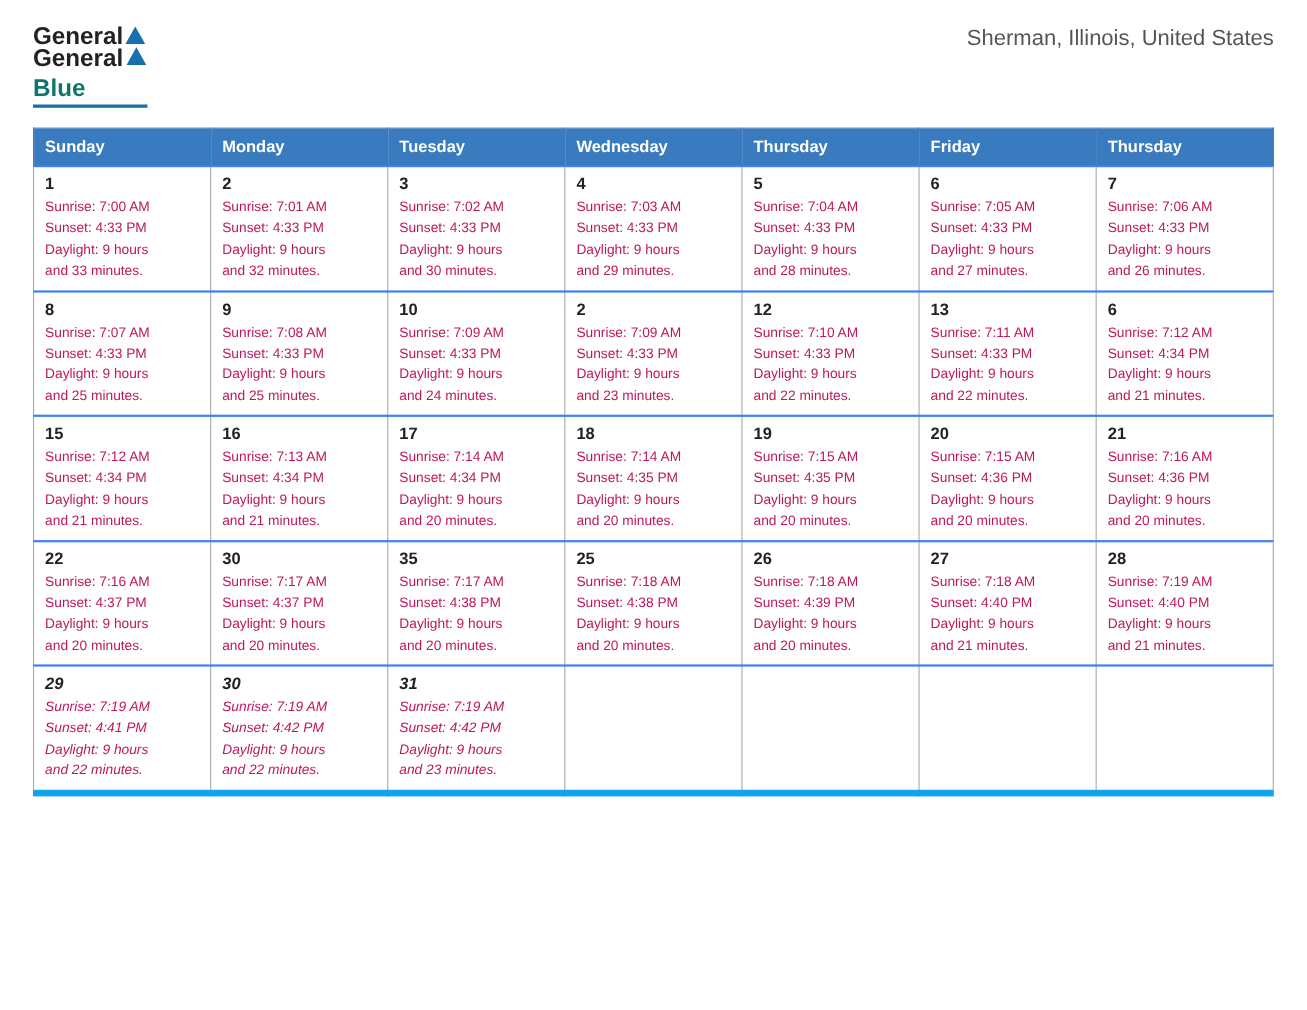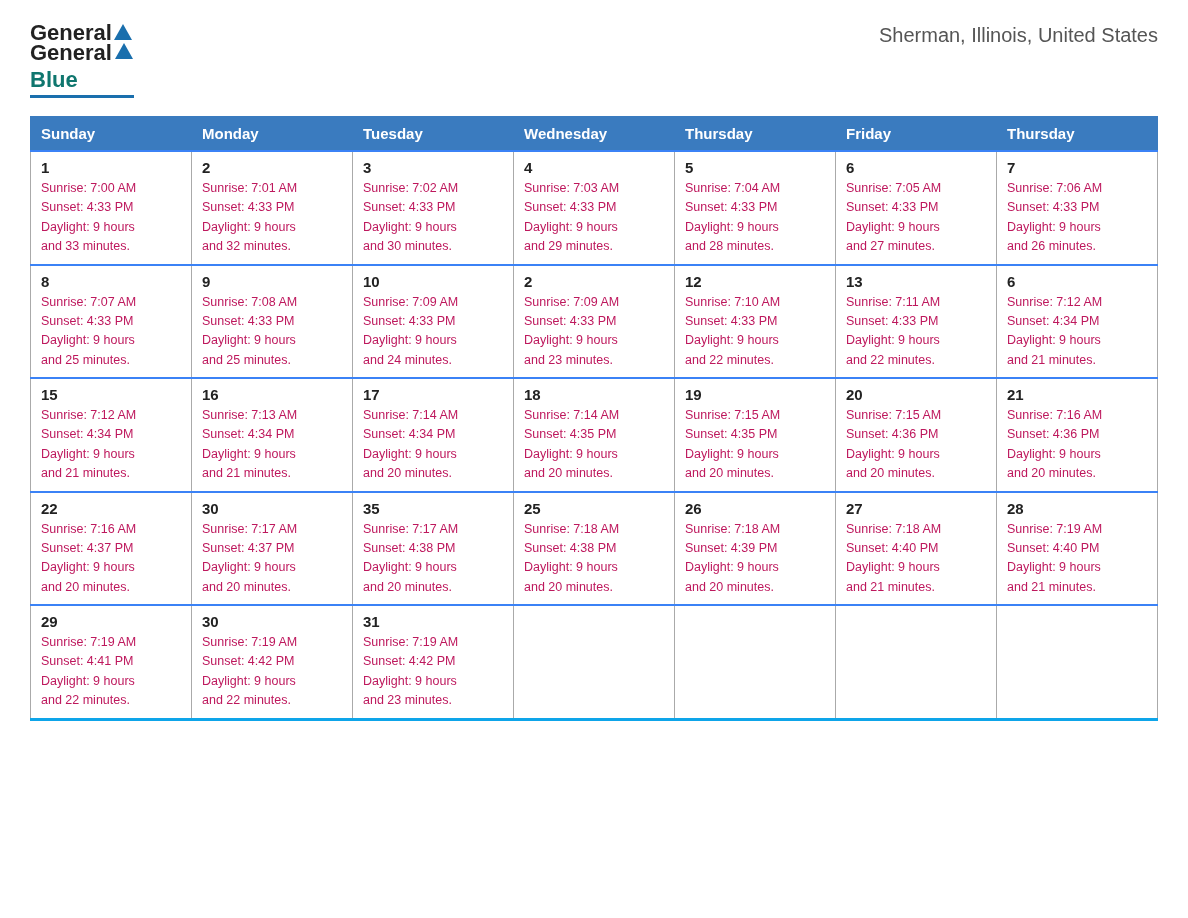--- a/index.html
+++ b/index.html
@@ -68,21 +68,22 @@
       border: 1px solid #aaa;
       padding: 7px 10px 7px 10px;
       width: 14.28%;
       min-height: 100px;
       background: #fff;
     }
     .calendar tr {
       border-bottom: 2px solid #3b82f6;
     }
     .calendar tbody tr:last-child {
-      border-bottom: 3px solid #0ea5e9;
+      border-bottom: 6px solid #0ea5e9;
+      font-style: italic;
     }
     .day-num {
       font-size: 15px;
       font-weight: bold;
       color: #222;
       margin-bottom: 3px;
     }
     .day-info {
       font-size: 12.5px;
       color: #be185d;

